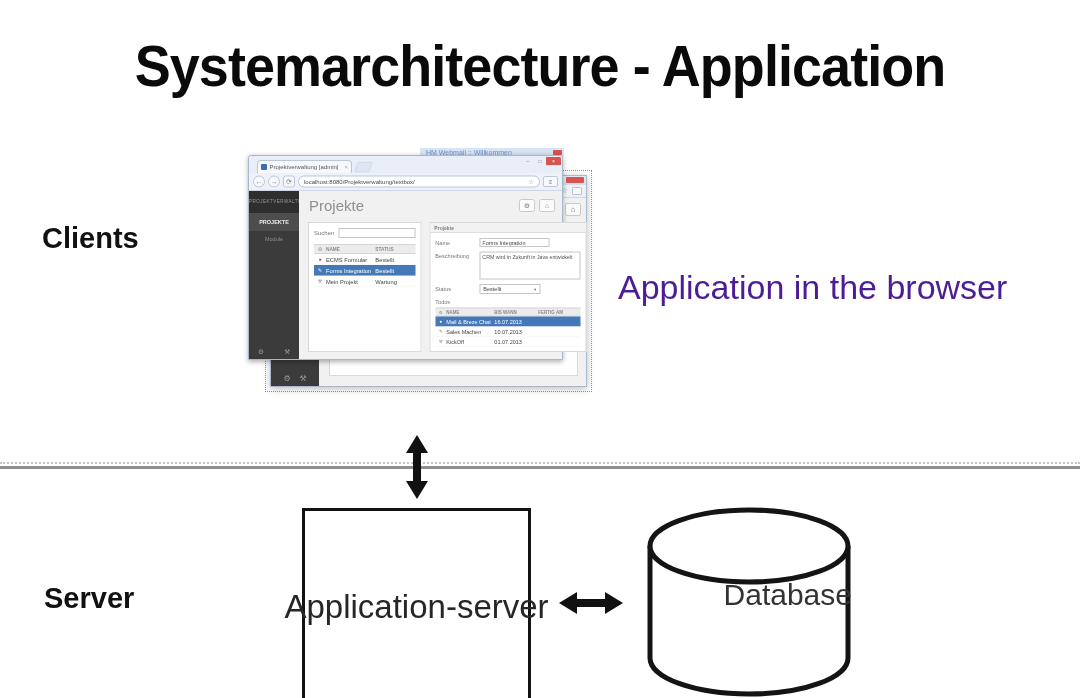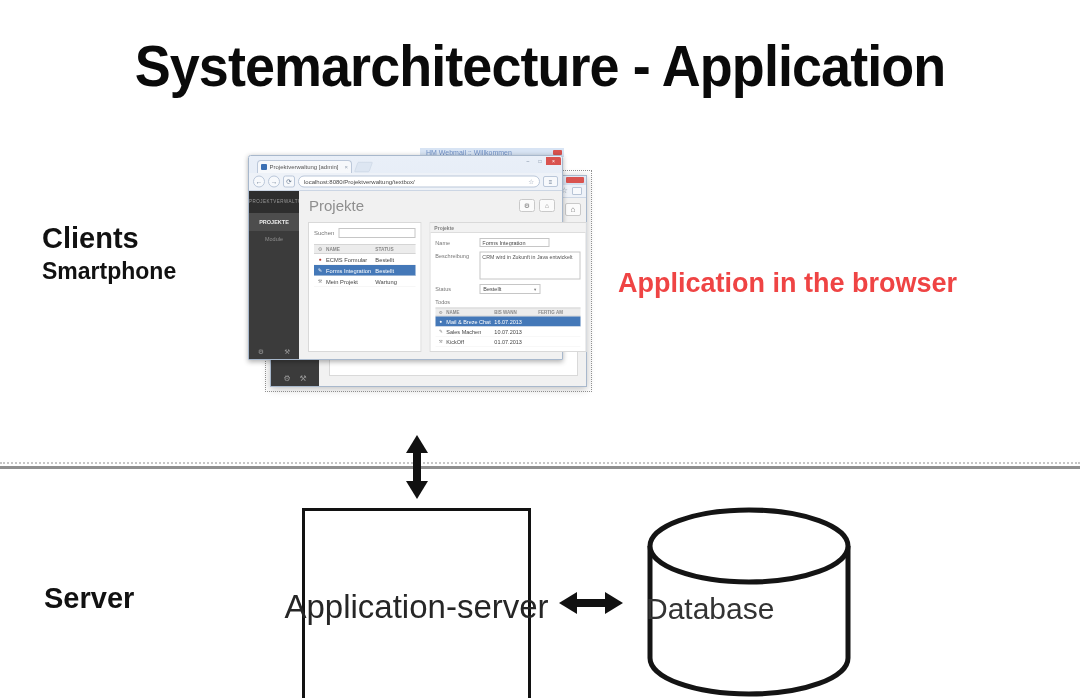--- a/index.html
+++ b/index.html
@@ -7,37 +7,37 @@
   body { font-family:"Liberation Sans","DejaVu Sans",sans-serif; background:#fff; overflow:hidden; }
   .stage { position:relative; width:1080px; height:698px; background:#fff; }
 
   
   .main-title { position:absolute; left:0; right:0; top:32px; text-align:center;
     font-size:58px; font-weight:bold; color:#0a0a0a; letter-spacing:-1px;
     transform:scaleX(0.93); }
   .clients-block { position:absolute; left:42px; top:222px; color:#111; }
   .clients-title { font-size:29px; font-weight:bold; margin-bottom:0; }
   .clients-sub { font-size:23px; font-weight:bold; line-height:32px; }
-  .lbl-app-browser { position:absolute; left:618px; top:268px; font-size:27px; font-weight:bold; color:#ef4444; }
+  .lbl-app-browser { position:absolute; left:618px; top:268px; font-size:34px; font-weight:normal; color:#4c1d95; }
   .lbl-browser-app { position:absolute; left:232px; top:394px; font-size:27px; font-weight:bold; color:#111; }
   .lbl-server { position:absolute; left:44px; top:582px; font-size:29px; font-weight:bold; color:#111; }
 
   .divider-dotted { position:absolute; left:0; right:0; top:462px; border-top:2px dotted #c6c6c6; }
   .divider-solid  { position:absolute; left:0; right:0; top:466px; height:3px; background:#8f8f8f; }
 
   .v-arrow { position:absolute; left:402px; top:434px; z-index:5; }
   .h-arrow { position:absolute; left:558px; top:589px; }
 
   .app-server-box { position:absolute; left:302px; top:508px; width:229px; height:196px;
     background:#fff; border:3px solid #121212; display:flex; flex-direction:row;
     align-items:center; justify-content:center; }
   .app-server-box .line { font-size:33px; color:#262626; line-height:47px; }
 
   .db-svg { position:absolute; left:646px; top:506px; }
-  .db-label { position:absolute; left:646px; top:592px; width:206px; text-align:left;
+  .db-label { position:absolute; left:646px; top:578px; width:206px; text-align:right;
     font-size:30px; color:#333; }
 
   
   .shot-group { position:absolute; left:248px; top:148px; width:348px; height:252px; }
 
   .bg-strip { position:absolute; left:172px; top:0; width:144px; height:9px; z-index:1;
     background:#d8e4f4; overflow:hidden; display:flex; align-items:center;
     font-size:7px; color:#6f8fc4; padding:0 2px 0 6px; white-space:nowrap; }
   .bg-strip .bg-close { margin-left:auto; width:9px; height:5px; background:#d9534f; border-radius:1px; flex:0 0 auto; }
 
@@ -141,21 +141,20 @@
 </style>
 </head>
 <body>
 
 <div class="stage">
 
   <div class="main-title">Systemarchitecture - Application</div>
 
   <div class="clients-block">
     <div class="clients-title">Clients</div>
-    <div class="clients-sub">Smartphone</div>
   </div>
 
   <div class="lbl-app-browser">Application in the browser</div>
   <div class="lbl-server">Server</div>
 
   <div class="divider-dotted"></div>
   <div class="divider-solid"></div>
 
   <svg class="v-arrow" width="30" height="66" viewBox="0 0 30 66">
     <line x1="15" y1="16" x2="15" y2="50" stroke="#111" stroke-width="8"></line>

